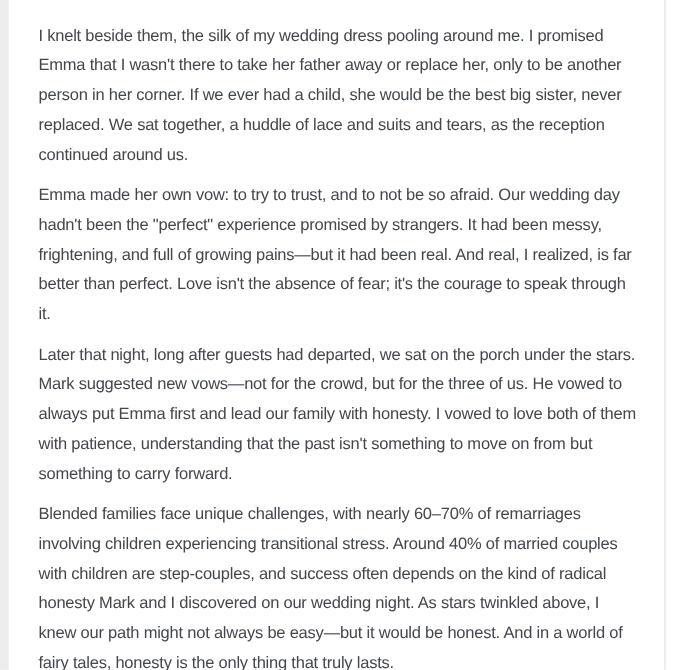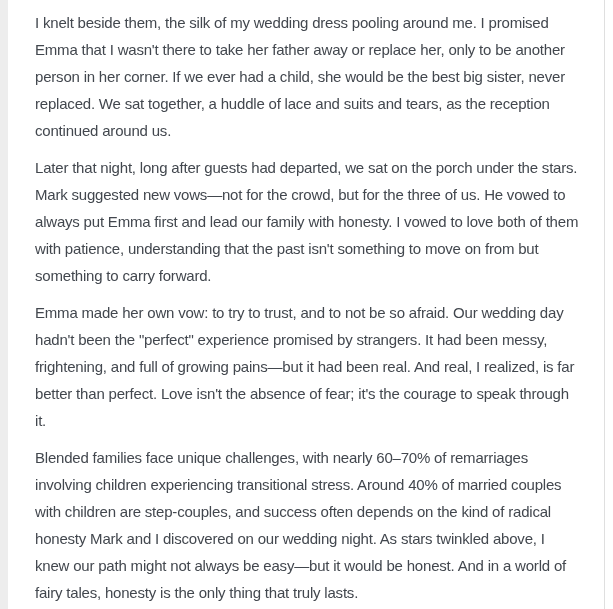--- a/index.html
+++ b/index.html
@@ -31,28 +31,28 @@
     position: absolute;
     left: 35px;
     top: 9px;
     width: 546px;
     font-family: "Liberation Sans", sans-serif;
     font-size: 15px;
     line-height: 27px;
     letter-spacing: -0.2px;
   }
   .article-body p {
-    margin: 0 0 10px 0;
+    margin: 10px 0 10px 0;
     padding: 0;
   }
 </style>
 </head>
 <body>
 
 <div class="left-strip" style="background: rgb(237, 237, 237);"></div>
 <div class="right-divider" style="background: rgb(223, 223, 223);"></div>
 
 <div class="article-body" style="color: rgb(66, 71, 78);">
   <p>I knelt beside them, the silk of my wedding dress pooling around me. I promised Emma that I wasn't there to take her father away or replace her, only to be another person in her corner. If we ever had a child, she would be the best big sister, never replaced. We sat together, a huddle of lace and suits and tears, as the reception continued around us.</p>
+  <p>Emma made her own vow: to try to trust, and to not be so afraid. Our wedding day hadn't been the "perfect" experience promised by strangers. It had been messy, frightening, and full of growing pains—but it had been real. And real, I realized, is far better than perfect. Love isn't the absence of fear; it's the courage to speak through it.</p>
   <p>Later that night, long after guests had departed, we sat on the porch under the stars. Mark suggested new vows—not for the crowd, but for the three of us. He vowed to always put Emma first and lead our family with honesty. I vowed to love both of them with patience, understanding that the past isn't something to move on from but something to carry forward.</p>
-  <p>Emma made her own vow: to try to trust, and to not be so afraid. Our wedding day hadn't been the "perfect" experience promised by strangers. It had been messy, frightening, and full of growing pains—but it had been real. And real, I realized, is far better than perfect. Love isn't the absence of fear; it's the courage to speak through it.</p>
   <p>Blended families face unique challenges, with nearly 60–70% of remarriages involving children experiencing transitional stress. Around 40% of married couples with children are step-couples, and success often depends on the kind of radical honesty Mark and I discovered on our wedding night. As stars twinkled above, I knew our path might not always be easy—but it would be honest. And in a world of fairy tales, honesty is the only thing that truly lasts.</p>
 </div>
 
 </body></html>

